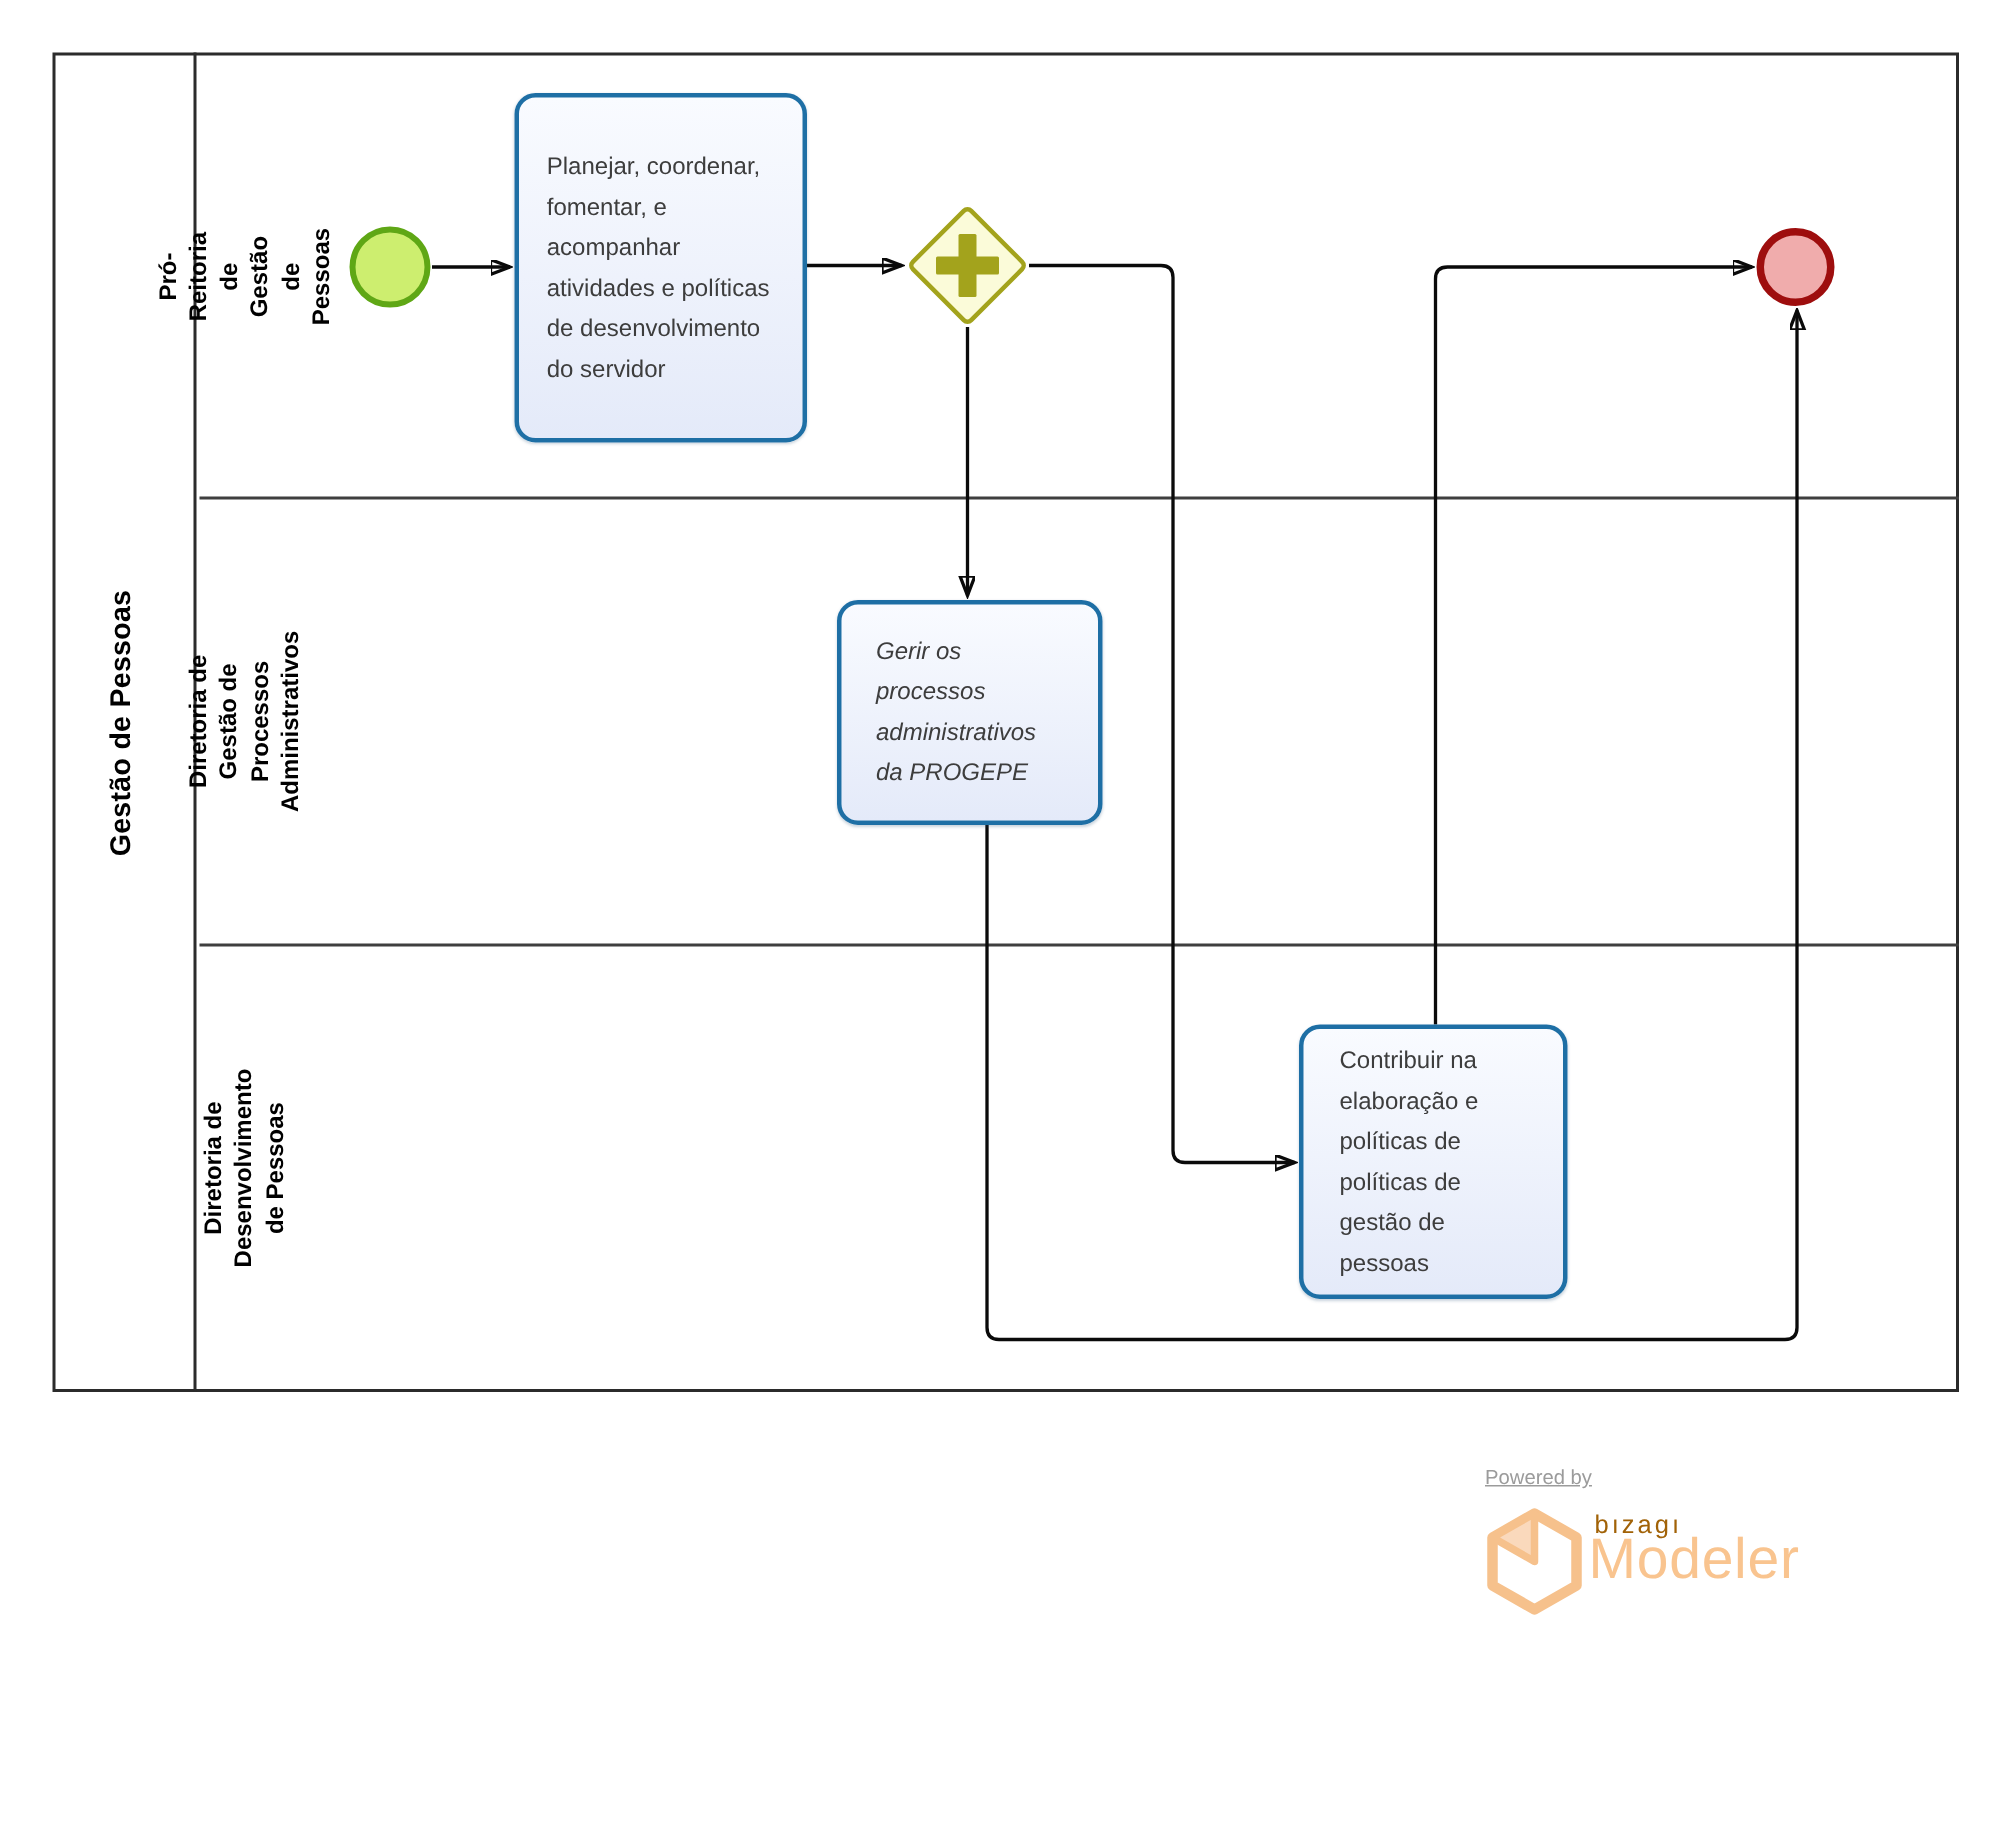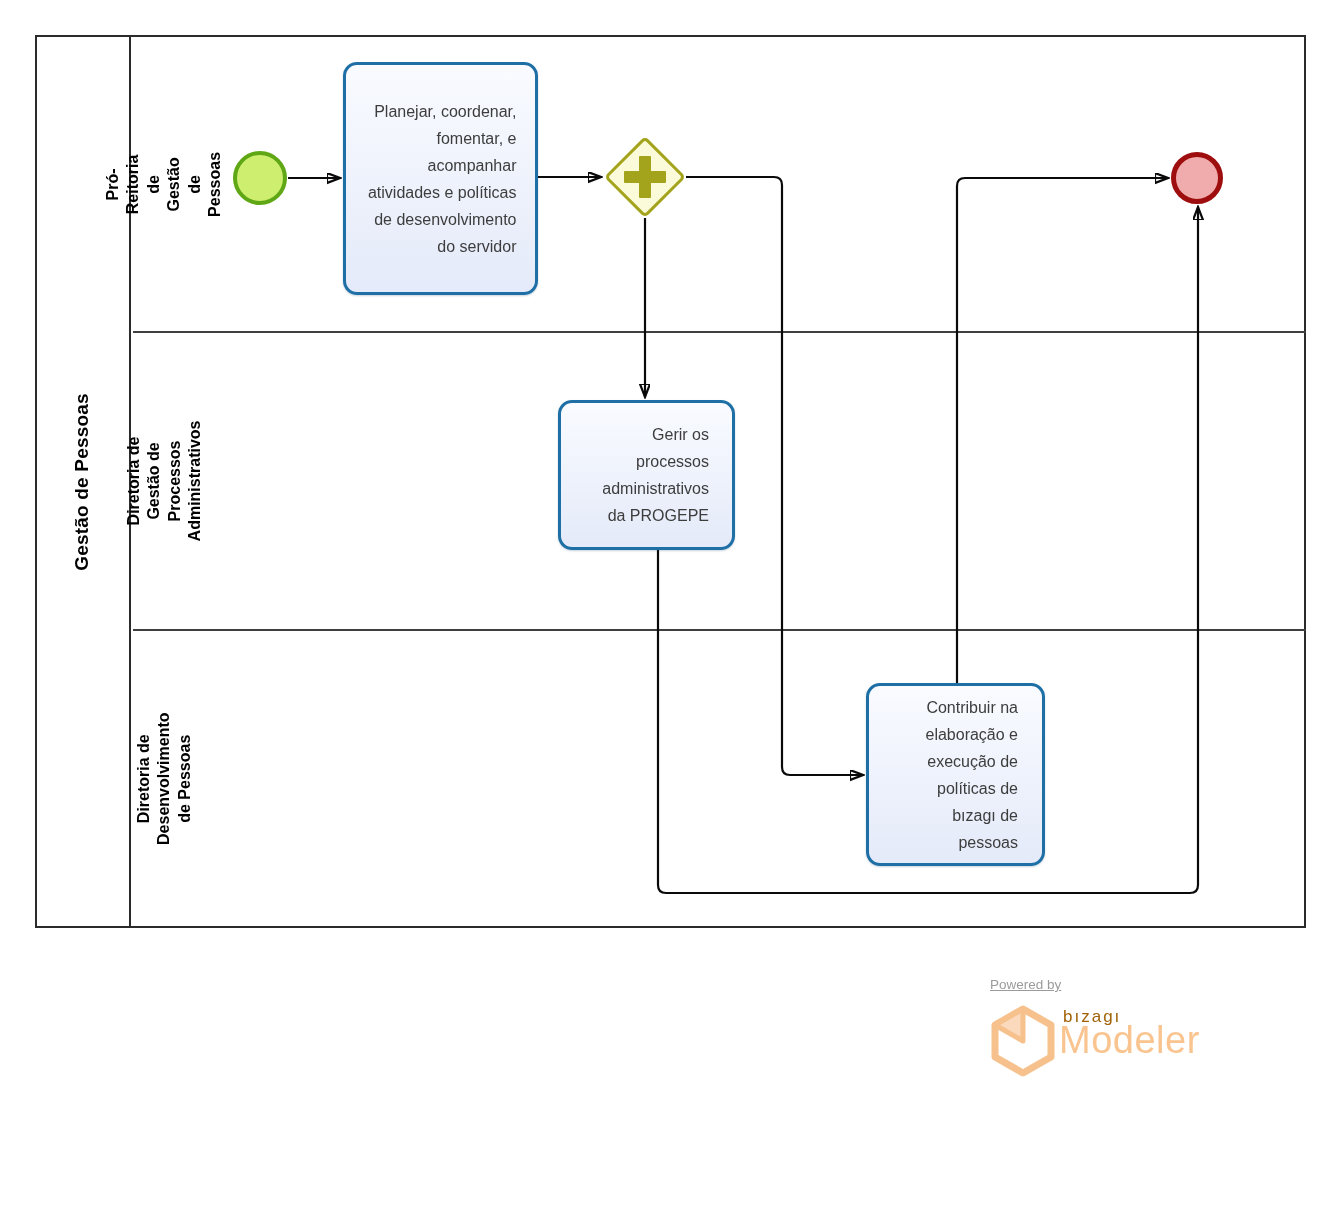--- a/index.html
+++ b/index.html
@@ -16,27 +16,27 @@
               font-size:19px;color:#000;letter-spacing:0.2px;}
   .lane-sep{position:absolute;left:133px;width:1173px;height:2px;background:#3f3f3f;}
   .lane-label-box{position:absolute;left:134px;width:60px;display:flex;
                   align-items:center;justify-content:center;overflow:visible;}
   .lane-label{transform:rotate(-90deg);width:238px;text-align:center;font-weight:bold;
               font-size:16px;line-height:1.28;color:#000;}
 
   
   .task{position:absolute;box-sizing:border-box;border:3px solid #1e6fa5;border-radius:14px;
         background:linear-gradient(#f9fbff,#e4eaf9);display:flex;align-items:center;
-        justify-content:center;text-align:right;font-size:16px;line-height:27px;color:#3d3d3d;
+        justify-content:center;text-align:left;font-size:16px;line-height:27px;color:#3d3d3d;
         box-shadow:0 1px 2px rgba(40,80,120,0.25);}
   .task .txt{display:block;}
   .task-planejar{left:343px;top:62px;width:195px;height:233px;}
   .task-planejar .txt{max-width:152px;}
   .task-gerir{left:558px;top:400px;width:177px;height:150px;}
-  .task-gerir .txt{max-width:125px;}
+  .task-gerir .txt{max-width:125px;font-style:italic;}
   .task-contribuir{left:866px;top:683px;width:179px;height:183px;}
   .task-contribuir .txt{max-width:125px;}
 
   .event{position:absolute;box-sizing:border-box;border-radius:50%;}
   .start-event{left:233px;top:151px;width:54px;height:54px;border:4px solid #5fa715;background:#cdee6f;}
   .end-event{left:1171px;top:152px;width:52px;height:52px;border:5px solid #9e0e0e;background:#f0acac;}
 
   .gateway-wrap{position:absolute;left:604px;top:136px;width:82px;height:82px;}
   .gateway-diamond{position:absolute;left:12px;top:12px;width:58px;height:58px;box-sizing:border-box;
                    transform:rotate(45deg);border:3px solid #a3a31c;border-radius:5px;background:#fbfbd9;}
@@ -104,21 +104,21 @@
     <div class="gw-bar v"></div>
   </div>
 
   <div class="event end-event"></div>
 
   <div class="task task-gerir">
     <span class="txt">Gerir os processos administrativos da PROGEPE</span>
   </div>
 
   <div class="task task-contribuir">
-    <span class="txt">Contribuir na elaboração e execução de políticas de bızagı de pessoas</span>
+    <span class="txt">Contribuir na elaboração e políticas de políticas de gestão de pessoas</span>
   </div>
 
   <div class="powered-by">Powered by</div>
   <svg class="logo-hex" width="70" height="74" viewBox="0 0 70 74" xmlns="http://www.w3.org/2000/svg">
     <path d="M35,5 L63,21 V53 L35,69 L7,53 V21 Z" fill="none" stroke="#f6c18c" stroke-width="7" stroke-linejoin="round"></path>
     <path d="M35,5 L35,37 L7,21 Z" fill="#fad9bc" stroke="#f6c18c" stroke-width="5" stroke-linejoin="round"></path>
   </svg>
   <div class="logo-brand">bızagı</div>
   <div class="logo-product">Modeler</div>
 

